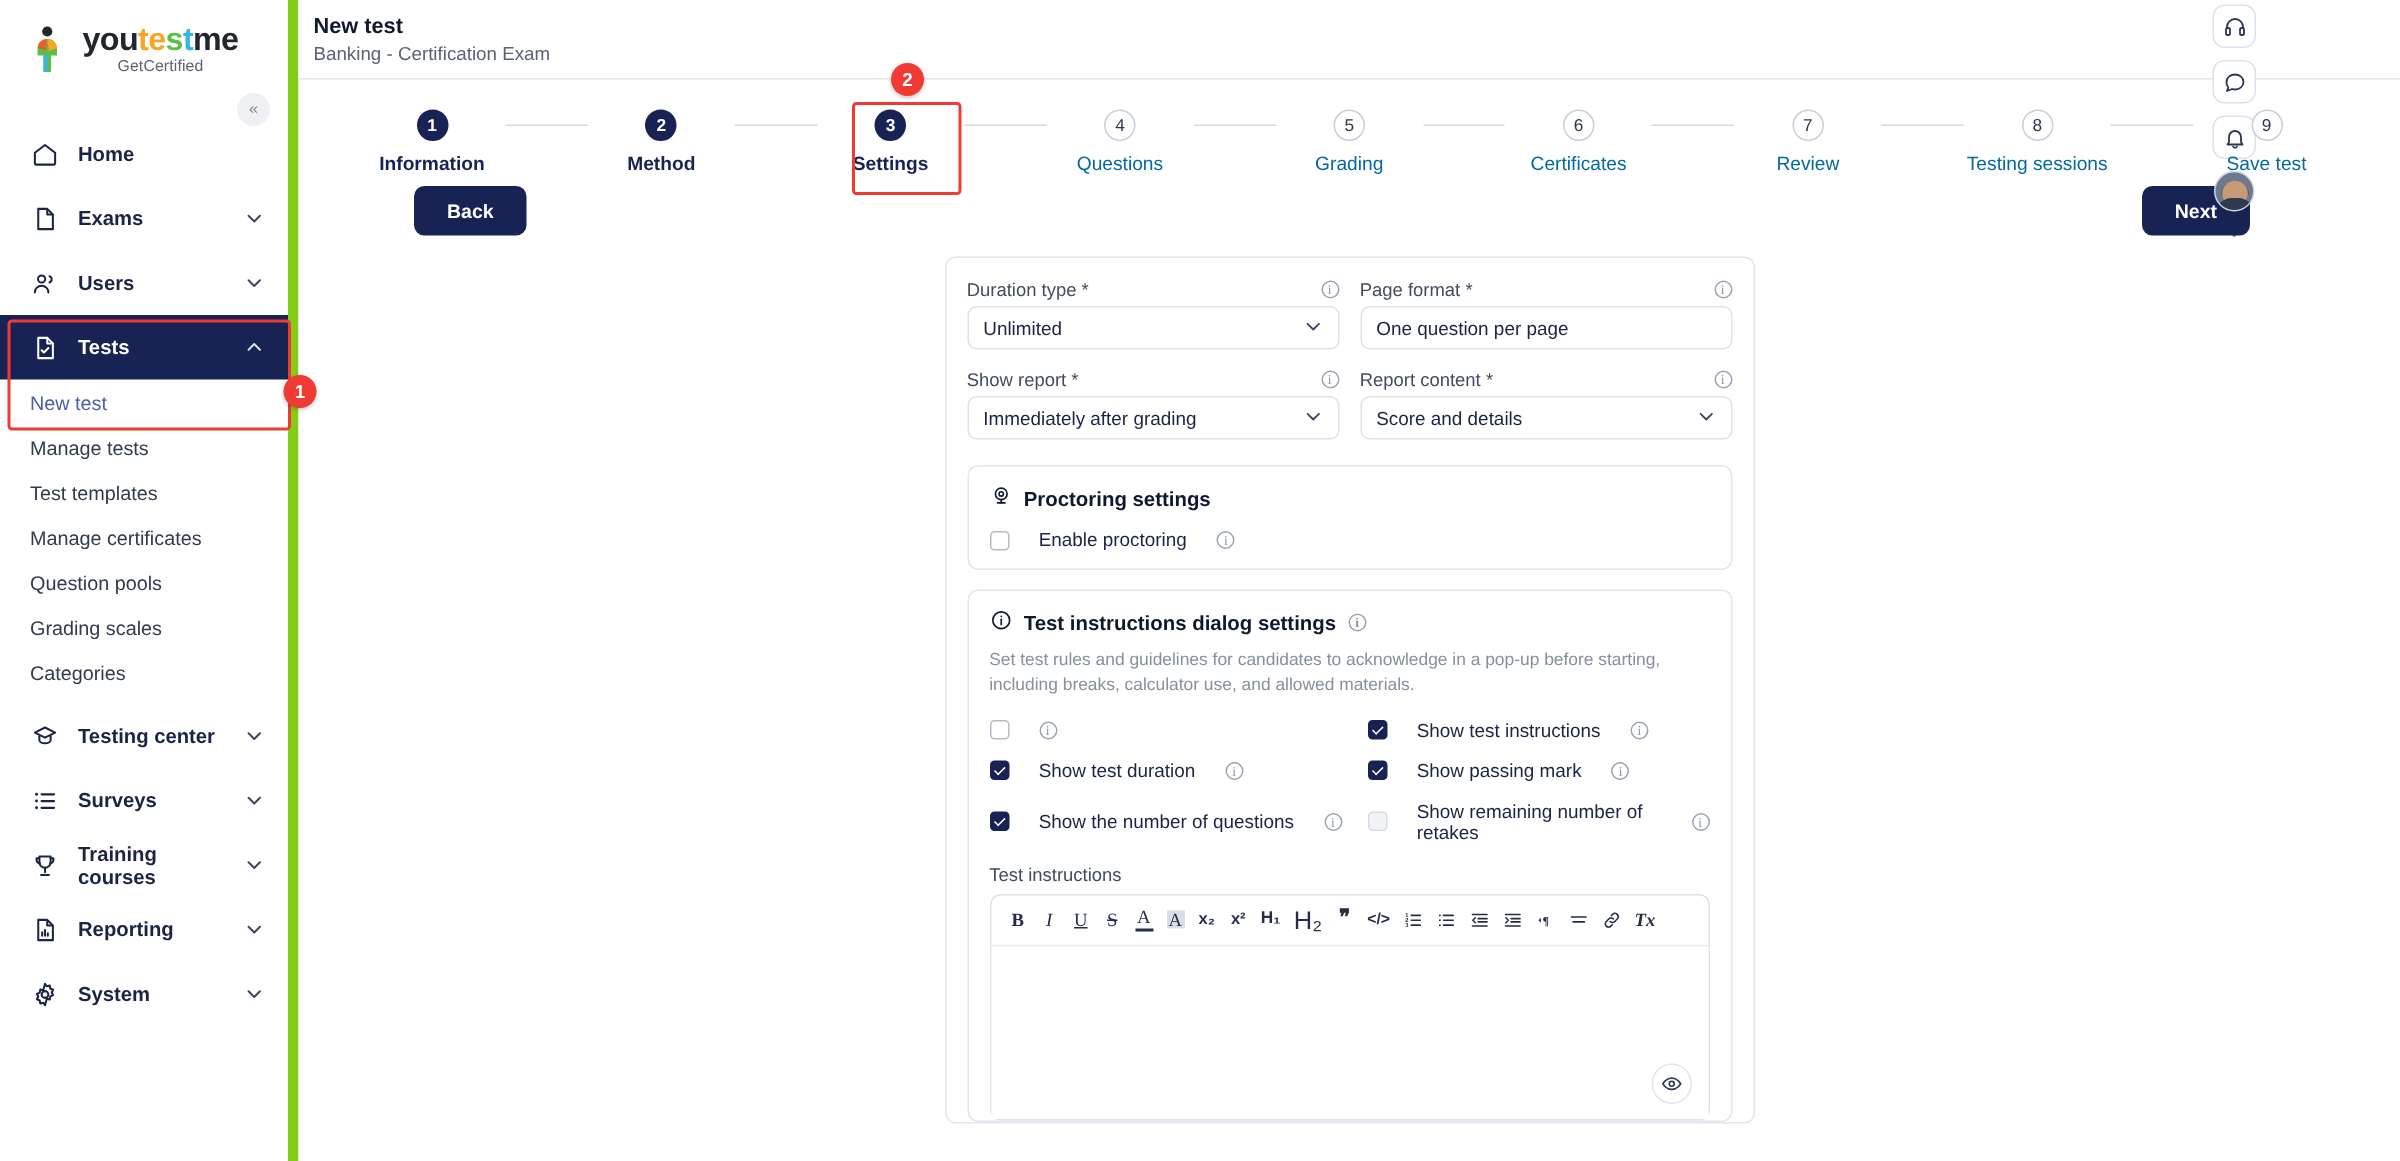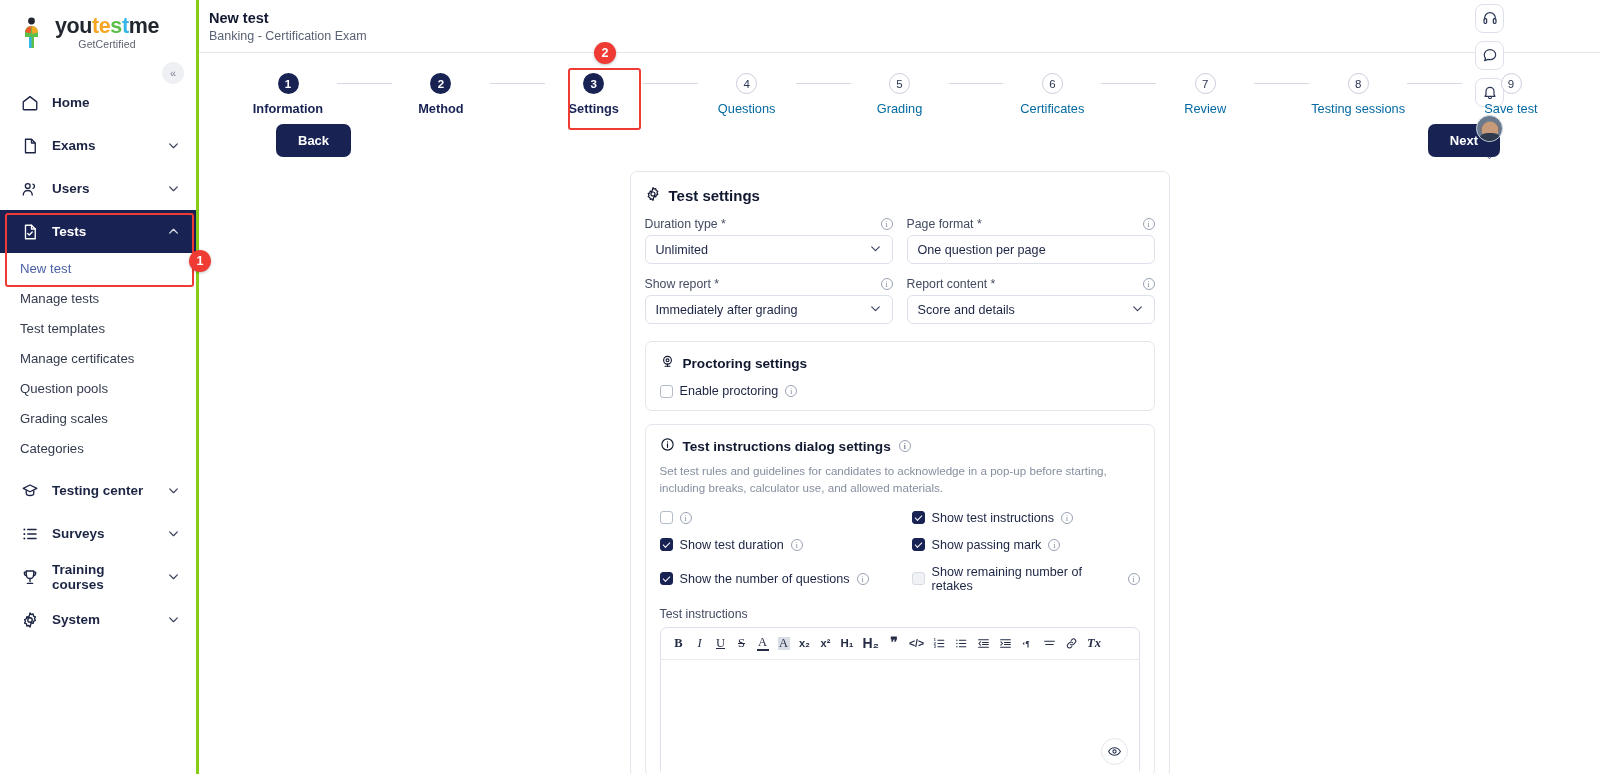--- a/index.html
+++ b/index.html
@@ -8,21 +8,21 @@
     font-family: "Liberation Sans", sans-serif;
     background: #ffffff;
     overflow: hidden;
     color: #1c2444;
   }
   .app { position: relative; width: 1600px; height: 774px; display: flex; }
 
   
   .sidebar {
     width: 199px; height: 774px; background: #ffffff;
-    border-right: 3px solid #84cc16; position: relative; flex: 0 0 199px;
+    border-right: 7px solid #84cc16; position: relative; flex: 0 0 199px;
   }
   .logo-wrap { padding: 16px 0 0 22px; display: flex; align-items: center; gap: 7px; }
   .logo-mark { width: 26px; height: 32px; position: relative; flex: 0 0 26px; }
   .logo-text { line-height: 1; }
   .logo-word { font-size: 21.5px; font-weight: bold; letter-spacing: -0.4px; }
   .lw-dark { color: #20272e; }
   .lw-orange { color: #f5a623; }
   .lw-green { color: #5cbf4a; }
   .lw-blue { color: #36b6e8; }
   .logo-sub { font-size: 10.5px; color: #5c6270; text-align: center; margin-top: 1px; letter-spacing: .1px;}
@@ -152,21 +152,21 @@
     width: 12px; height: 12px; border-radius: 50%; border: 1px solid #9aa2b4;
     color: #8a93a6; font-size: 9px; line-height: 10px; text-align: center;
     display: inline-flex; align-items:center; justify-content:center; flex: 0 0 12px;
     font-family: "Liberation Serif", serif;
   }
 
   .subcard { border: 1px solid #e3e6ec; border-radius: 7px; padding: 12px 14px; margin-top: 13px; }
   .subcard-title { display: flex; align-items: center; gap: 8px; font-size: 13.6px; font-weight: bold; color: #101830; }
   .subcard-desc { font-size: 11.6px; color: #868e9f; margin-top: 8px; line-height: 1.45; }
 
-  .cb-row { display: flex; align-items: center; gap: 7px; font-size: 12.6px; color: #1c2444; }
+  .cb-row { display: flex; align-items: center; gap: 20px; font-size: 12.6px; color: #1c2444; }
   .cb {
     width: 13px; height: 13px; border-radius: 3px; border: 1.3px solid #b4bbc9;
     background: #fff; flex: 0 0 13px; display: flex; align-items: center; justify-content: center;
     cursor: pointer;
   }
   .cb.checked { background: #182354; border-color: #182354; }
   .cb.checked::after { content: ""; width: 6px; height: 3px; border-left: 1.6px solid #fff; border-bottom: 1.6px solid #fff; transform: rotate(-45deg); margin-top: -2px;}
   .cb.disabled { background: #f0f2f5; border-color: #d7dbe3; cursor: default; }
 
   .cb-grid { display: grid; grid-template-columns: 252px 1fr; gap: 13px 0; margin-top: 14px; }
@@ -324,20 +324,35 @@
             </svg>
         </span>
         <span class="label">Training courses</span>
         <span class="chev">
           <svg width="13" height="13" viewBox="0 0 24 24" fill="none" stroke="#1c2444" stroke-width="2.4" stroke-linecap="round" stroke-linejoin="round">
               <path d="M5 9l7 7 7-7"></path>
             </svg>
         </span>
       </div>
 
+      <div class="nav-item">
+        <span class="ico">
+          <svg width="18" height="18" viewBox="0 0 24 24" fill="none" stroke="#1c2444" stroke-width="1.8" stroke-linejoin="round">
+              <path d="M6 3h8l5 5v13H6z"></path>
+              <path d="M14 3v5h5"></path>
+              <path d="M9.5 17v-3M12 17v-5M14.5 17v-2" stroke-linecap="round"></path>
+            </svg>
+        </span>
+        <span class="label">Reporting</span>
+        <span class="chev">
+          <svg width="13" height="13" viewBox="0 0 24 24" fill="none" stroke="#1c2444" stroke-width="2.4" stroke-linecap="round" stroke-linejoin="round">
+              <path d="M5 9l7 7 7-7"></path>
+            </svg>
+        </span>
+      </div>
 
       <div class="nav-item">
         <span class="ico">
           <svg width="18" height="18" viewBox="0 0 24 24" fill="none" stroke="#1c2444" stroke-width="1.8" stroke-linejoin="round">
               <circle cx="12" cy="12" r="3"></circle>
               <path d="M12 2.5l1.6 2.2 2.6-.7.5 2.7 2.5 1.1-1.2 2.4 1.2 2.4-2.5 1.1-.5 2.7-2.6-.7L12 21.5l-1.6-2.2-2.6.7-.5-2.7-2.5-1.1 1.2-2.4-1.2-2.4 2.5-1.1.5-2.7 2.6.7z"></path>
             </svg>
         </span>
         <span class="label">System</span>
         <span class="chev">
@@ -452,29 +467,20 @@
       </div>
     </div>
 
     <div class="btn-row">
       <button class="btn">Back</button>
       <button class="btn">Next</button>
     </div>
 
     <div class="card-wrap">
       <section class="card">
-        <div class="card-title">
-          <span>
-            <svg width="16" height="16" viewBox="0 0 24 24" fill="none" stroke="#101830" stroke-width="1.8" stroke-linejoin="round">
-                <circle cx="12" cy="12" r="3"></circle>
-                <path d="M12 2.5l1.6 2.2 2.6-.7.5 2.7 2.5 1.1-1.2 2.4 1.2 2.4-2.5 1.1-.5 2.7-2.6-.7L12 21.5l-1.6-2.2-2.6.7-.5-2.7-2.5-1.1 1.2-2.4-1.2-2.4 2.5-1.1.5-2.7 2.6.7z"></path>
-              </svg>
-          </span>
-          <span>Test settings</span>
-        </div>
 
         <div class="field-grid">
 
           <div class="field-block">
             <div class="field-label">
               <span><span>Duration type</span> <span class="req">*</span></span>
               <span class="info-i">i</span>
             </div>
             <div class="select">
               <span>Unlimited</span>
@@ -597,21 +603,21 @@
             <div class="editor-toolbar">
               <span class="tb-btn">B</span>
               <span class="tb-btn" style="font-style:italic;font-weight:normal">I</span>
               <span class="tb-btn" style="text-decoration:underline;font-weight:normal">U</span>
               <span class="tb-btn" style="text-decoration:line-through;font-weight:normal">S</span>
               <span class="tb-btn" style="border-bottom:2px solid #252d46;font-weight:normal;line-height:1.1">A</span>
               <span class="tb-btn" style="background:#d9dde6;font-weight:normal;padding:0 1px">A</span>
               <span class="tb-btn sans" style="font-weight:bold;font-size:11px">x₂</span>
               <span class="tb-btn sans" style="font-weight:bold;font-size:11px">x²</span>
               <span class="tb-btn sans" style="font-weight:bold;font-size:11.5px">H₁</span>
-              <span class="tb-btn sans" style="font-weight:bold;font-size:14px">H₂</span>
+              <span class="tb-btn sans" style="font-weight:normal;font-size:17px">H₂</span>
               <span class="tb-btn" style="font-size:14px">❞</span>
               <span class="tb-btn sans" style="font-size:10.5px;font-weight:bold">&lt;/&gt;</span>
               <span class="tb-btn">
                 <svg width="13" height="13" viewBox="0 0 24 24" fill="none" stroke="#252d46" stroke-width="1.9" stroke-linecap="round">
                     <path d="M9 6h11M9 12h11M9 18h11"></path>
                     <text x="1.5" y="7.5" font-size="7" fill="#252d46" stroke="none" font-family="Liberation Sans">1</text>
                     <text x="1.5" y="14" font-size="7" fill="#252d46" stroke="none" font-family="Liberation Sans">2</text>
                     <text x="1.5" y="20.5" font-size="7" fill="#252d46" stroke="none" font-family="Liberation Sans">3</text>
                   </svg>
               </span>

